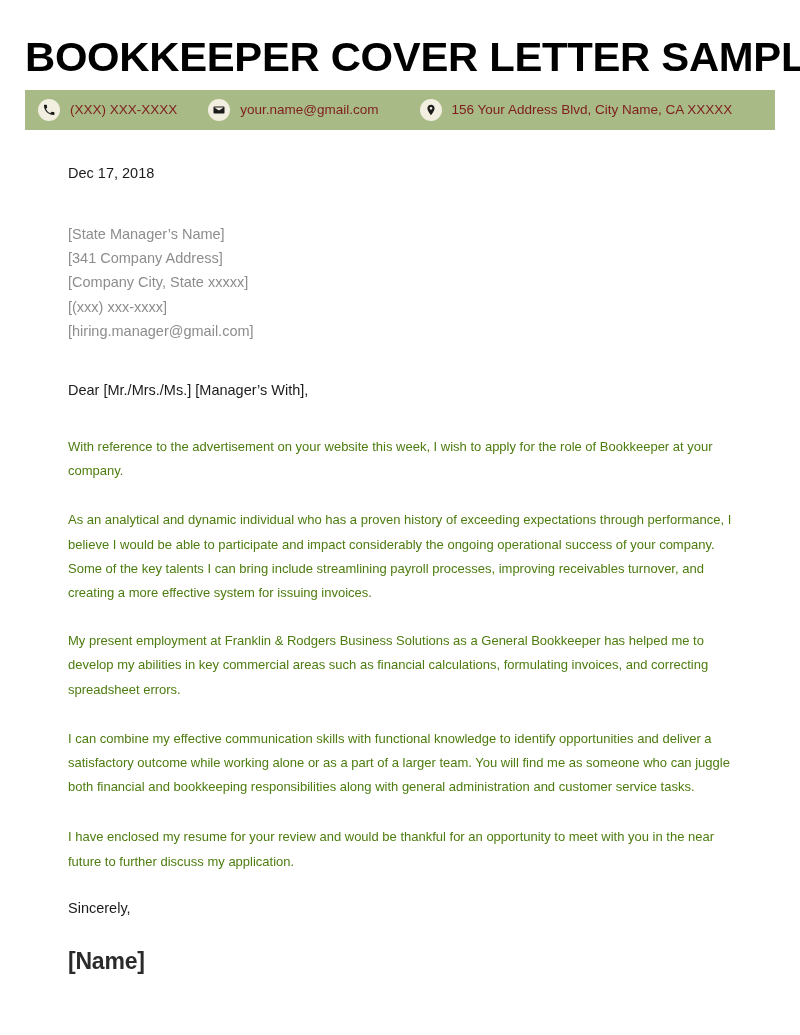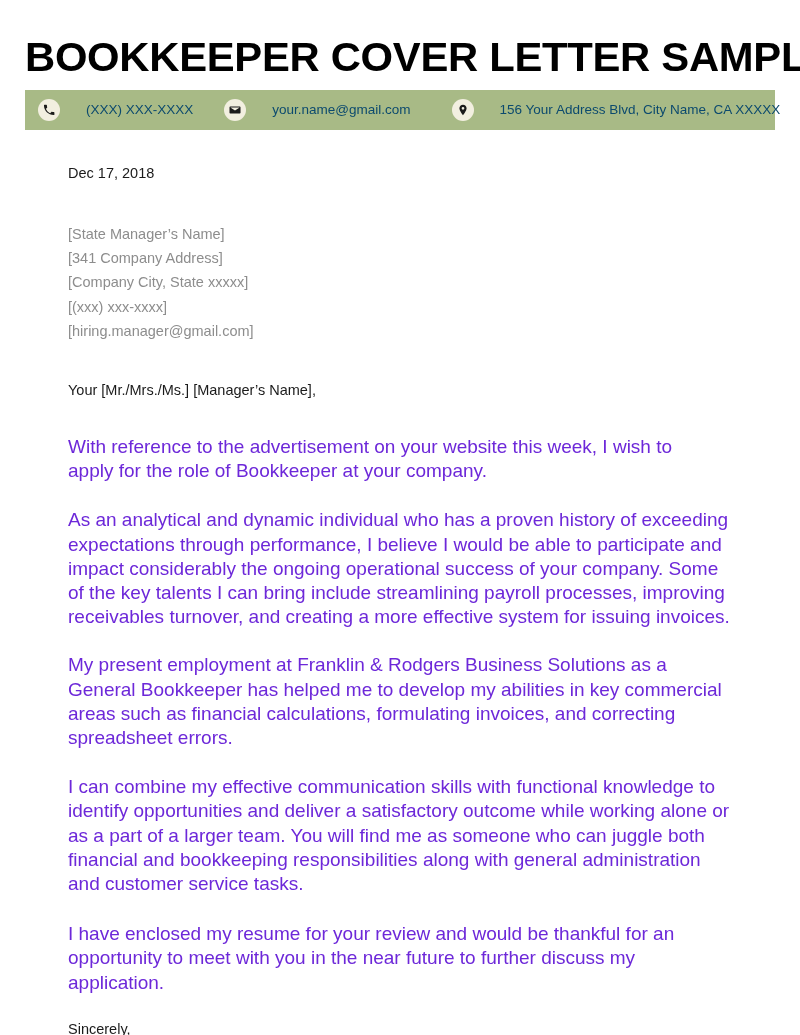--- a/index.html
+++ b/index.html
@@ -67,24 +67,24 @@
     border-radius: 50%;
     background: #f2efe0;
     display: flex;
     align-items: center;
     justify-content: center;
     flex: none;
   }
   .icon-circle svg { display: block; }
 
   .contact-text {
-    margin-left: 26px;
+    margin-left: 10px;
     font-size: 13.5px;
     line-height: 16px;
-    color: #0c4a6e;
+    color: #7f1d1d;
     white-space: nowrap;
     font-family: "Liberation Sans", sans-serif;
   }
 
   
   .body-wrap {
     position: absolute;
     left: 68px;
     top: 163px;
     width: 662px;
@@ -106,23 +106,23 @@
   .recipient-block div { white-space: nowrap; }
 
   .salutation {
     font-size: 14.5px;
     line-height: 22px;
     color: #1b1b1b;
     margin: 0 0 34px 0;
   }
 
   .para {
-    font-size: 19px;
+    font-size: 13px;
     line-height: 24.2px;
-    color: #6d28d9;
+    color: #4d7c0f;
     margin: 0 0 26px 0;
     text-align: left;
   }
   .para.p1 { width: 645px; margin-bottom: 25px; }
   .para.p2 { width: 665px; margin-bottom: 24px; }
   .para.p3 { width: 655px; margin-bottom: 25px; }
   .para.p4 { width: 665px; margin-bottom: 26px; }
   .para.p5 { width: 665px; margin-bottom: 23px; }
 
   .closing {
@@ -185,21 +185,21 @@
     <div class="date-line">Dec 17, 2018</div>
 
     <div class="recipient-block">
       <div>[State Manager’s Name]</div>
       <div>[341 Company Address]</div>
       <div>[Company City, State xxxxx]</div>
       <div>[(xxx) xxx-xxxx]</div>
       <div>[hiring.manager@gmail.com]</div>
     </div>
 
-    <div class="salutation">Your [Mr./Mrs./Ms.] [Manager’s Name],</div>
+    <div class="salutation">Dear [Mr./Mrs./Ms.] [Manager’s With],</div>
 
     <p class="para p1">With reference to the advertisement on your website this week, I wish to apply for the role of Bookkeeper at your company.</p>
     <p class="para p2">As an analytical and dynamic individual who has a proven history of exceeding expectations through performance, I believe I would be able to participate and impact considerably the ongoing operational success of your company. Some of the key talents I can bring include streamlining payroll processes, improving receivables turnover, and creating a more effective system for issuing invoices.</p>
     <p class="para p3">My present employment at Franklin &amp; Rodgers Business Solutions as a General Bookkeeper has helped me to develop my abilities in key commercial areas such as financial calculations, formulating invoices, and correcting spreadsheet errors.</p>
     <p class="para p4">I can combine my effective communication skills with functional knowledge to identify opportunities and deliver a satisfactory outcome while working alone or as a part of a larger team. You will find me as someone who can juggle both financial and bookkeeping responsibilities along with general administration and customer service tasks.</p>
     <p class="para p5">I have enclosed my resume for your review and would be thankful for an opportunity to meet with you in the near future to further discuss my application.</p>
 
     <div class="closing">Sincerely,</div>
 
     <div class="signature-name">[Name]</div>

